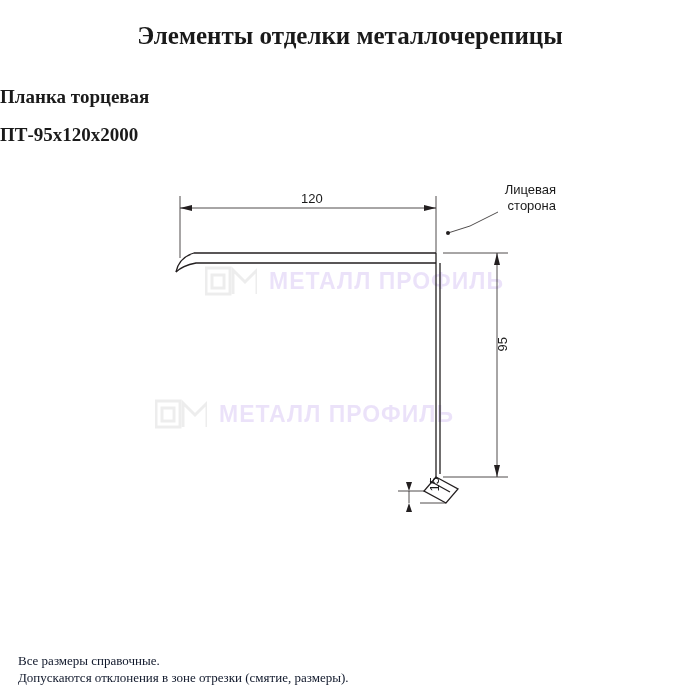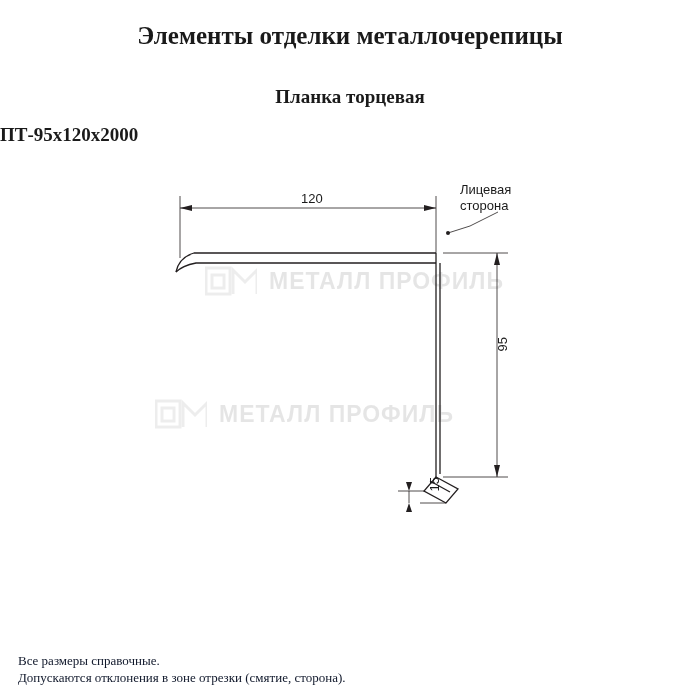--- a/index.html
+++ b/index.html
@@ -29,21 +29,21 @@
     font-size: 25px;
     font-weight: bold;
     font-family: "Liberation Serif", serif;
     letter-spacing: 0px;
   }
   .subtitle {
     position: absolute;
     top: 86px;
     left: 0;
     width: 700px;
-    text-align: center;
+    text-align: left;
     font-size: 19px;
     font-weight: bold;
   }
   .code {
     position: absolute;
     top: 124px;
     left: 0;
     width: 700px;
     text-align: left;
     font-size: 19px;
@@ -69,21 +69,21 @@
     position: absolute;
     opacity: 0.13;
     pointer-events: none;
     user-select: none;
   }
   .wm .wm-text {
     font-family: "Liberation Sans", sans-serif;
     font-weight: bold;
     font-size: 23px;
     letter-spacing: 1px;
-    color: #404040;
+    color: #6d28d9;
     white-space: nowrap;
     display: inline-block;
     vertical-align: middle;
     text-align: center;
   }
   .wm .wm-mark {
     display: inline-block;
     vertical-align: middle;
     margin-right: 8px;
   }
@@ -97,21 +97,21 @@
     margin-left: 13px;
   }
   .lbl-120 { left: 288px; top: 191px; }
   .lbl-95  { left: 482px; top: 337px; writing-mode: vertical-rl; transform: rotate(180deg); }
   .lbl-15  { left: 414px; top: 477px; writing-mode: vertical-rl; transform: rotate(180deg); }
   .lbl-face {
     position: absolute;
     left: 460px;
     top: 182px;
     width: 96px;
-    text-align: left;
+    text-align: right;
     font-family: "Liberation Sans", sans-serif;
     font-size: 13px;
     line-height: 16px;
     color: #1a1a1a;
   }
 </style>
 </head>
 <body>
 
 <div class="page">
@@ -187,16 +187,16 @@
     </g>
   </svg>
 
   <div class="dim-label lbl-120">120</div>
   <div class="dim-label lbl-95">95</div>
   <div class="dim-label lbl-15">15</div>
   <div class="lbl-face">Лицевая сторона</div>
 
   <div class="footer">
     <div>Все размеры справочные.</div>
-    <div>Допускаются отклонения в зоне отрезки (смятие, сторона).</div>
+    <div>Допускаются отклонения в зоне отрезки (смятие, размеры).</div>
   </div>
 
 </div>
 
 </body></html>

